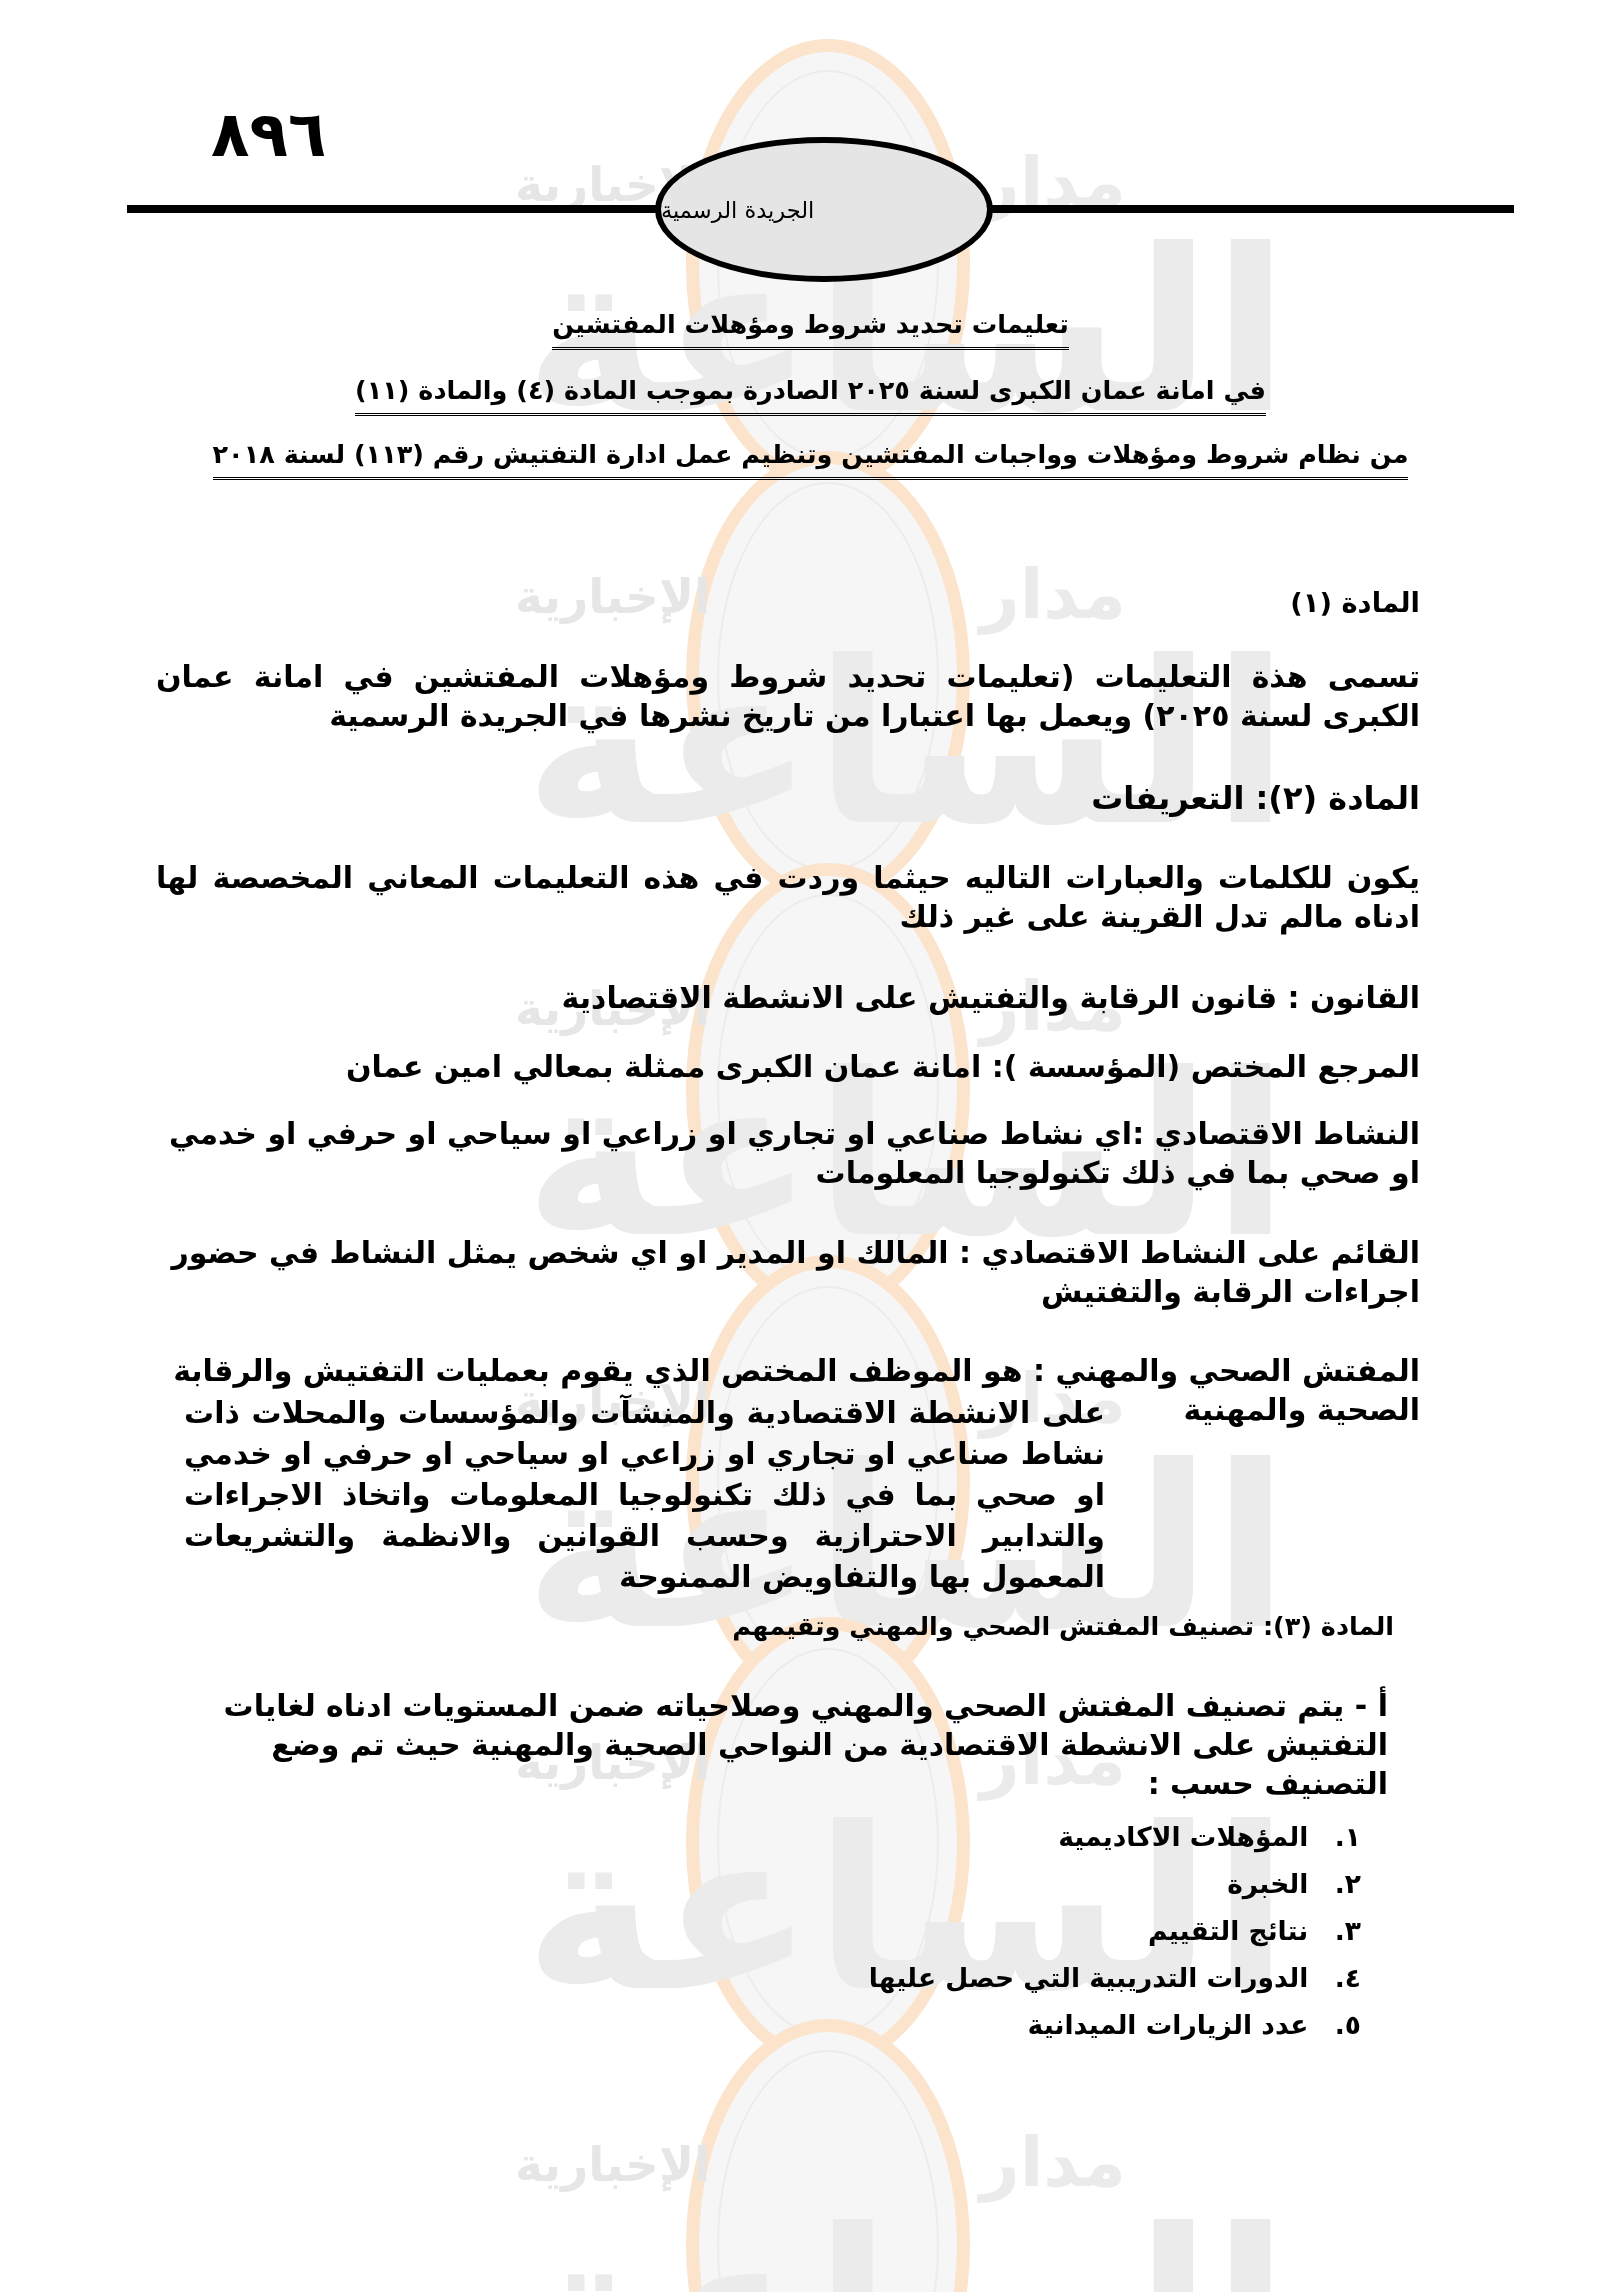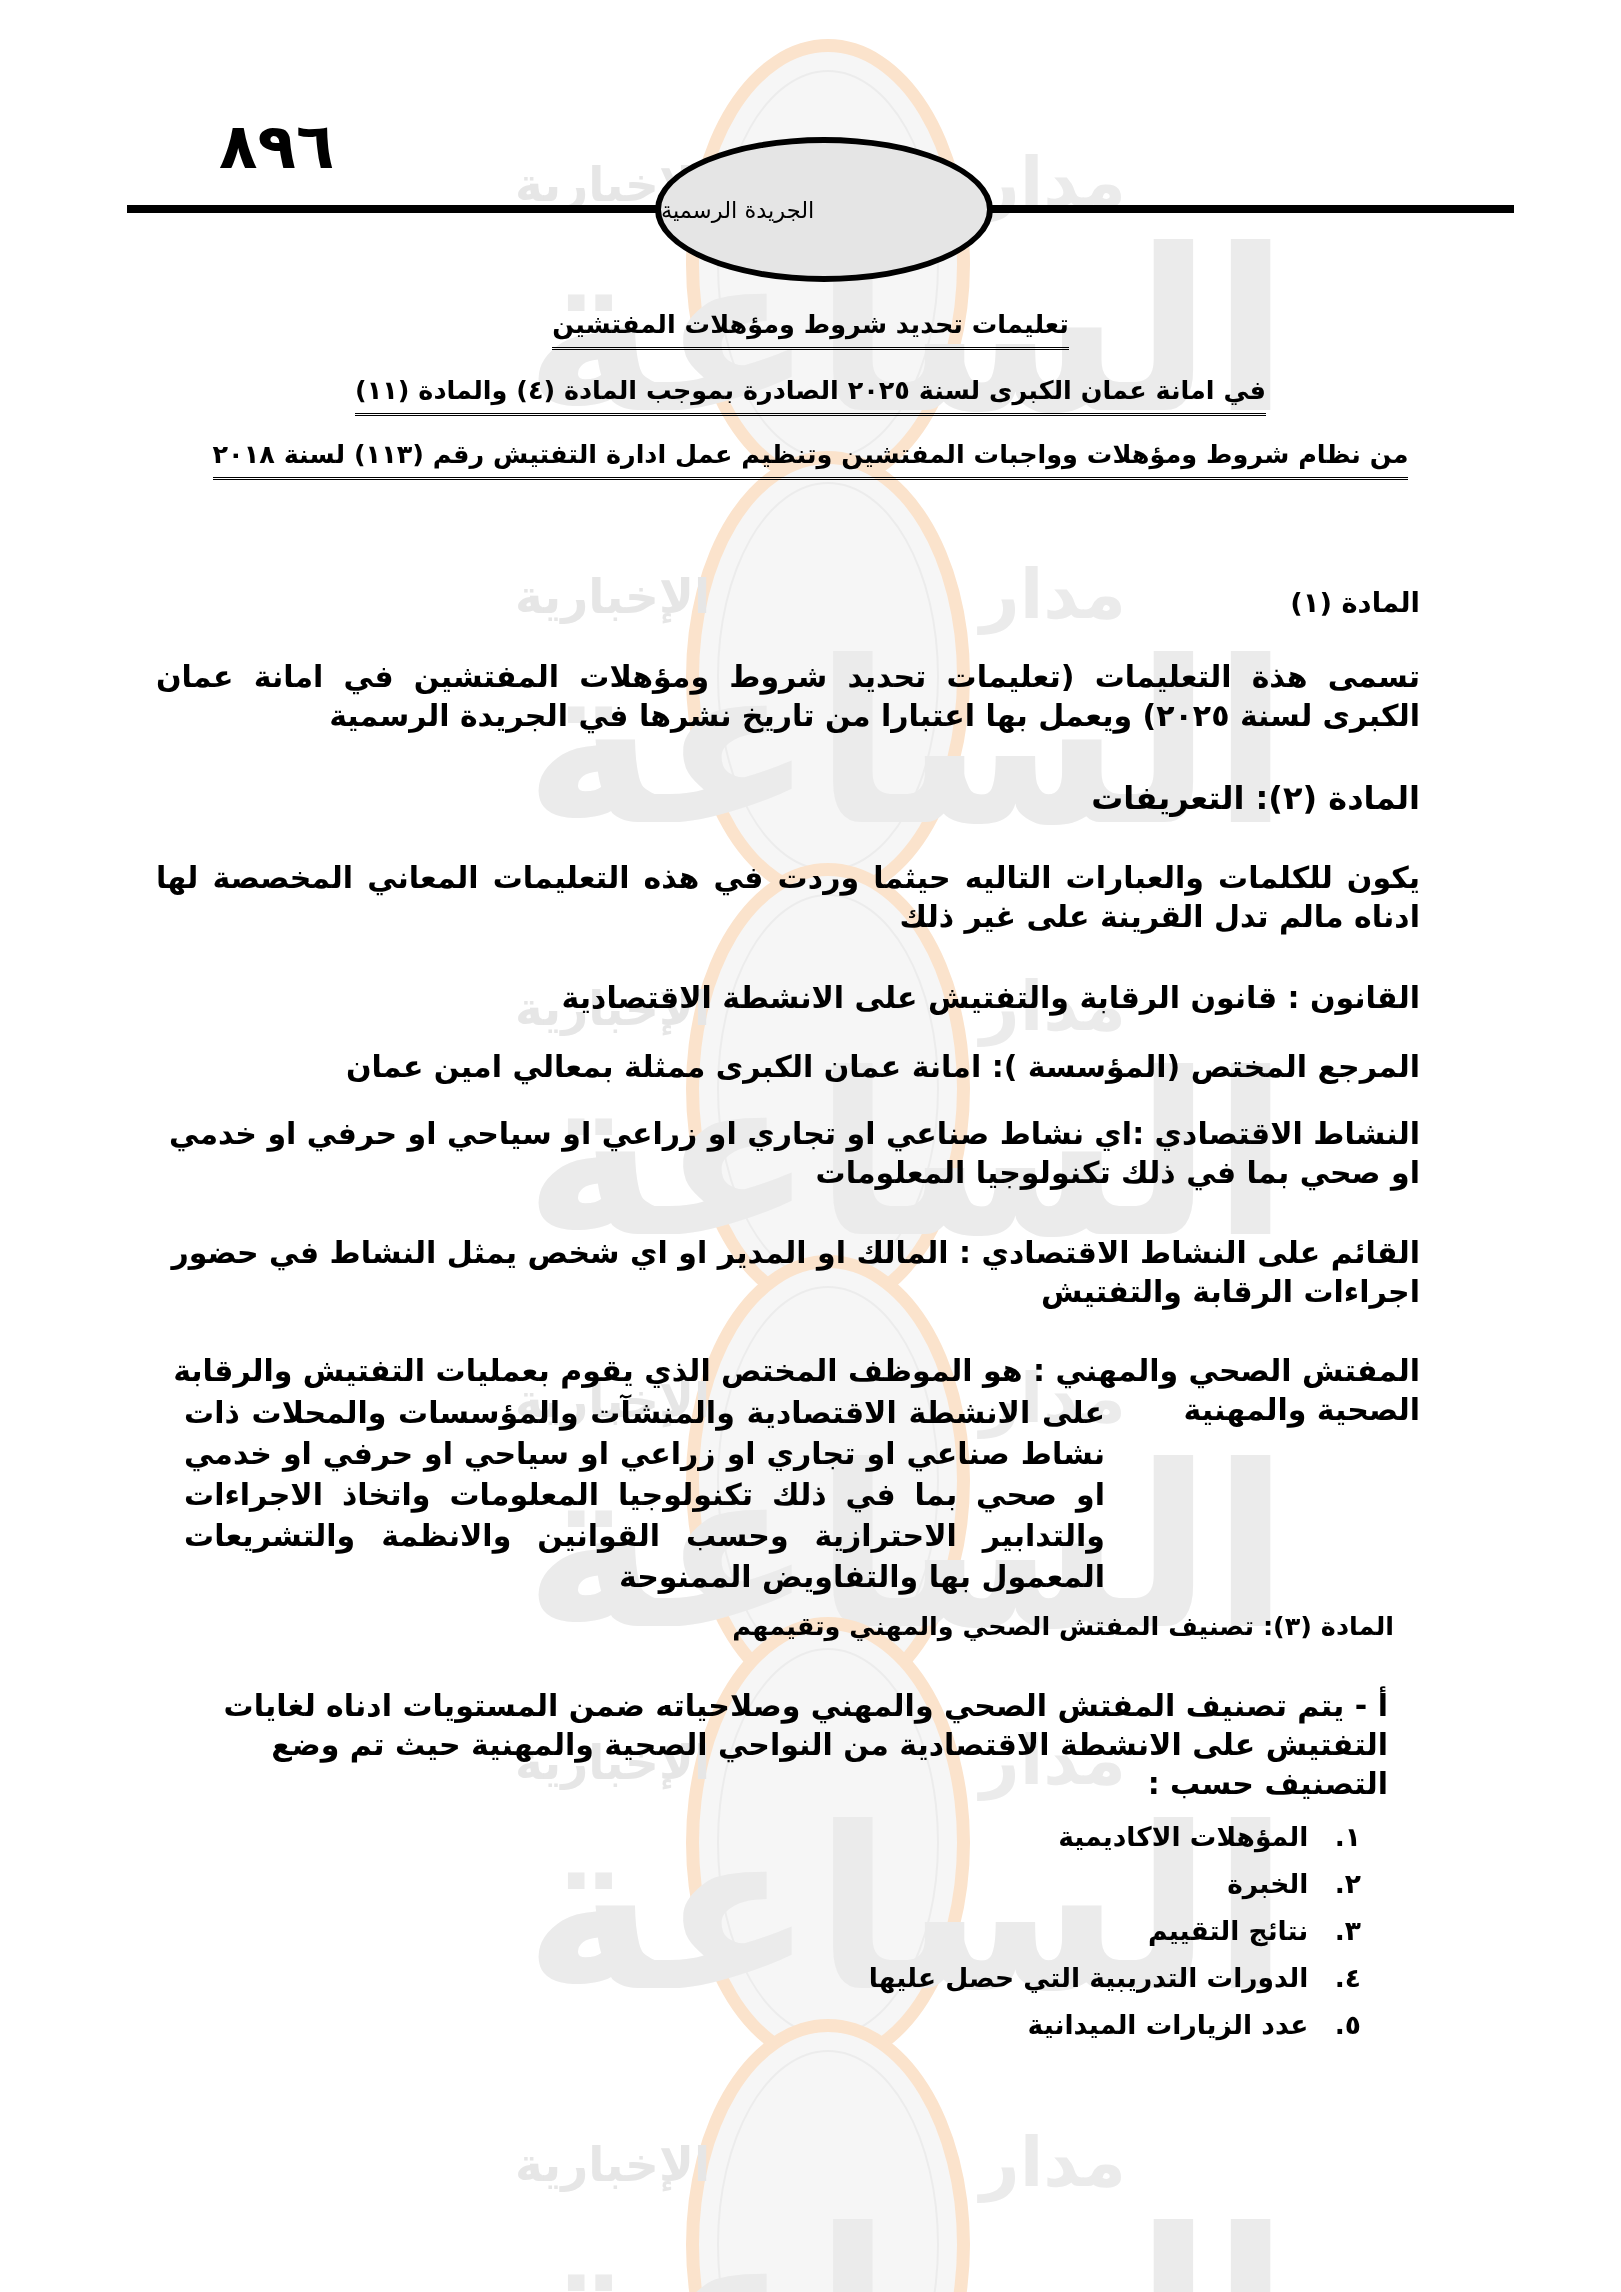--- a/index.html
+++ b/index.html
@@ -7,22 +7,22 @@
          font-family:"DejaVu Sans","Liberation Sans",sans-serif; color:#000; }
   .wm { position:absolute; left:0; width:1621px; height:510px; pointer-events:none; }
   .wm .clock { position:absolute; left:686px; top:0; width:284px; height:451px; border-radius:50%;
                border:13.7px solid #fbe3cc; background:#f6f6f6; box-sizing:border-box; }
   .wm .clock .face { position:absolute; inset:17.6px; border-radius:50%; border:2px solid #ececec; }
   .wm .big { position:absolute; color:#ebebeb; font-family:"DejaVu Sans",sans-serif; font-weight:bold; }
   .wm .madar { left:980px; top:103px; font-size:69px; }
   .wm .ikh { left:515px; top:118px; font-size:47px; color:#e6e6e6; }
   .wm .saa { left:524px; top:181px; font-size:225px; line-height:1; }
 
-  .page-num { position:absolute; left:211px; top:110px; font-size:63px; font-weight:bold; letter-spacing:5.9px;
-              font-family:"DejaVu Sans",sans-serif;margin-left:8px; }
+  .page-num { position:absolute; left:211px; top:98px; font-size:63px; font-weight:bold; letter-spacing:5.9px;
+              font-family:"DejaVu Sans",sans-serif; }
   .rule { position:absolute; left:127px; top:205px; width:1387px; height:7.8px; background:#000; }
   .ellipse { position:absolute; left:655px; top:137px; width:338px; height:145px; border:6.9px solid #000; border-radius:50%;
              background:#e5e5e5; box-sizing:border-box; display:flex; align-items:center; justify-content:flex-start; }
   .ellipse span { font-size:22.5px; font-family:"DejaVu Sans",sans-serif; }
 
   .title { position:absolute; right:0; left:0; text-align:center; direction:rtl; font-weight:bold;
            font-family:"DejaVu Sans",sans-serif; font-size:25.5px; }
   .title span { border-bottom:3.9px double #000; padding-bottom:8px; }
 
   .txt { position:absolute; direction:rtl; text-align:right; font-weight:bold; font-family:"DejaVu Sans",sans-serif;

